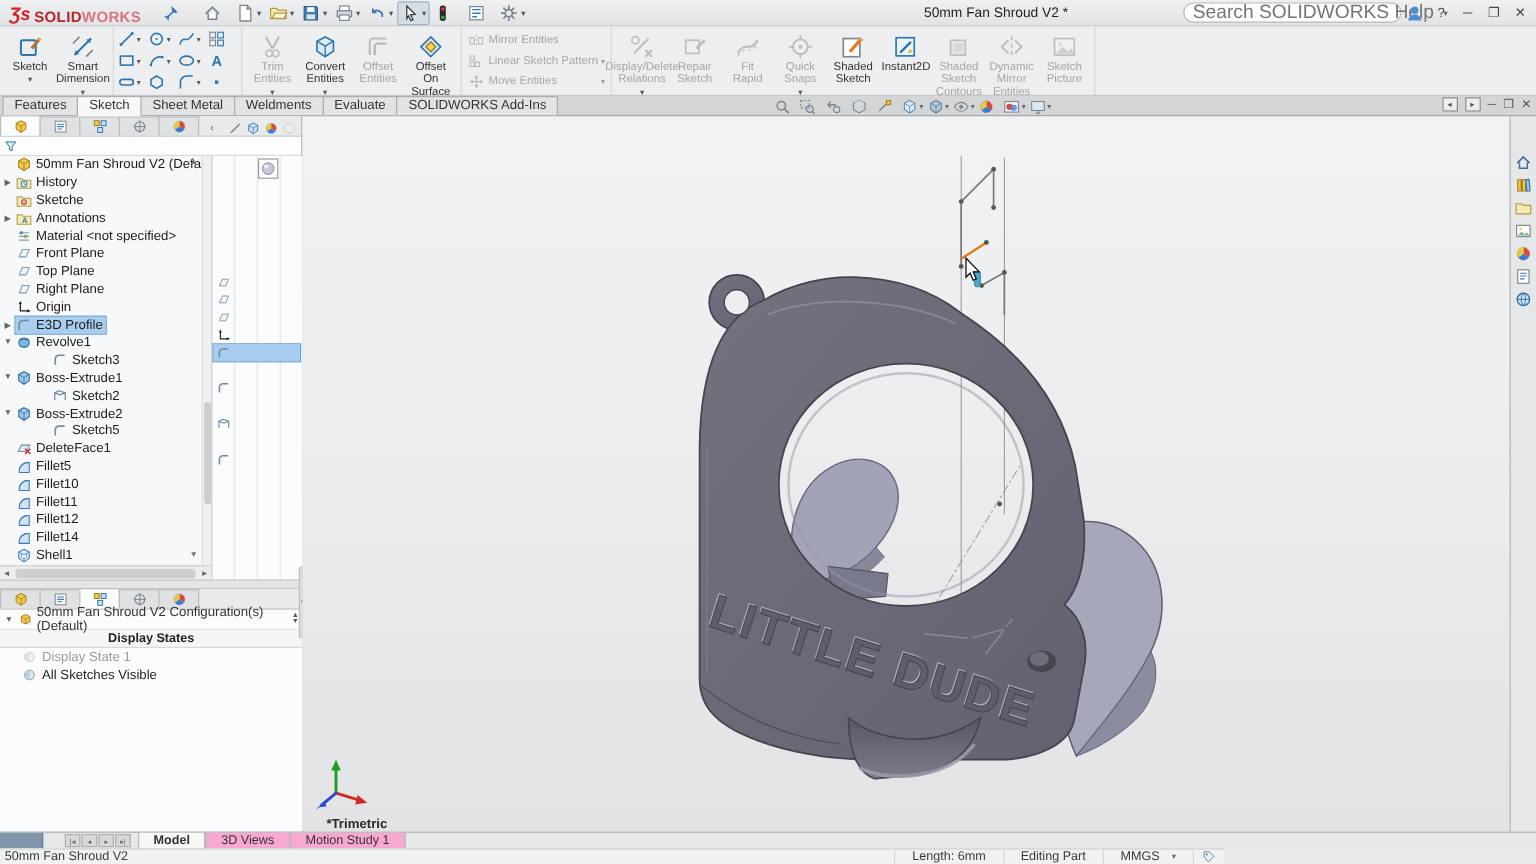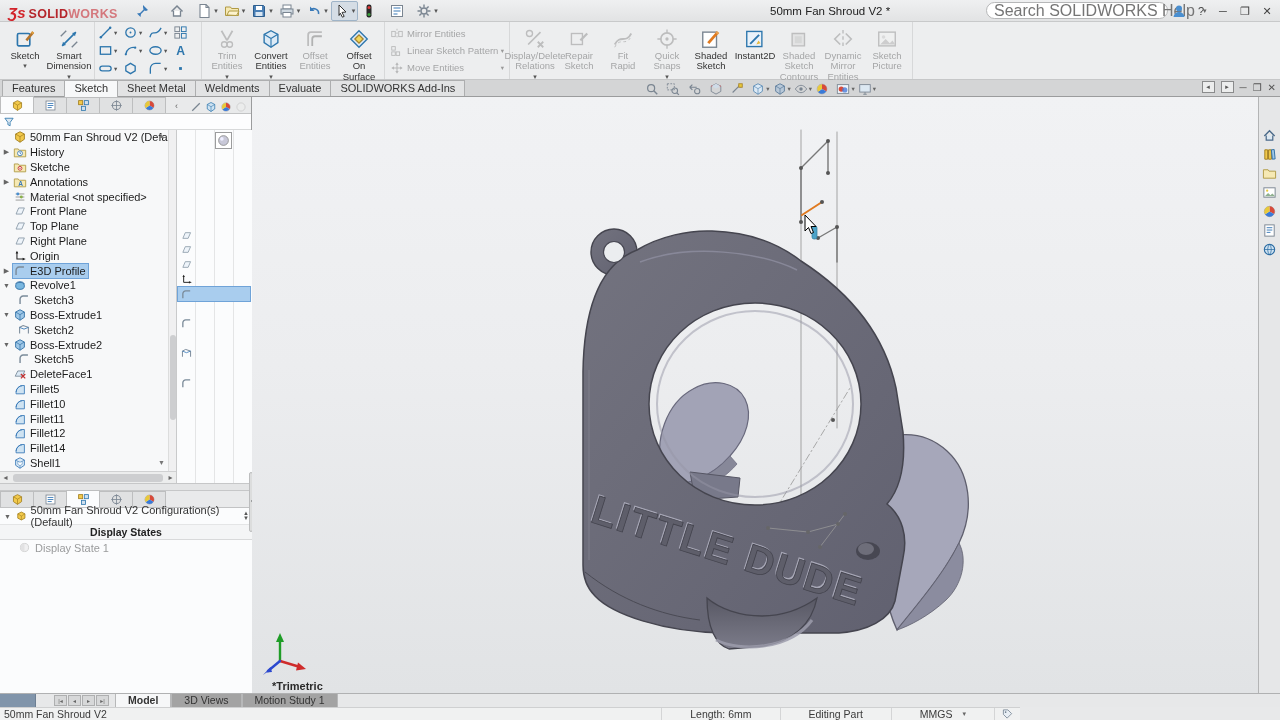--- a/index.html
+++ b/index.html
@@ -71,21 +71,21 @@
   .dp-head .dicon{width:12px;height:12px;display:inline-block}
   #filter-row{height:16px;background:#fdfdfe;border-bottom:1px solid #d8d9da;display:flex;align-items:center;padding-left:3px}
   #filter-row .ficon{width:12px;height:12px}
   #tree{position:absolute;top:33px;left:0;width:168px;height:341px;overflow:hidden;background:#f7f8f9}
   .trow{display:flex;align-items:center;height:14.8px;white-space:nowrap}
   .trow .exp{width:13px;text-align:center;font-size:7px;color:#666;flex:none}
   .trow.exp-right .exp::before{content:"▶"}
   .trow.exp-down .exp::before{content:"▼"}
   .trow .ticon{width:14px;height:14px;flex:none;margin-right:3px}
   .trow .tlabel{font-size:11px;color:#1c1c1c}
-  .trow.lvl1{padding-left:4px}
+  .trow.lvl1{padding-left:30px}
   .trow.selected .selwrap{background:#a9cdee;outline:1px solid #6fa3d8}
   .selwrap{display:flex;align-items:center;padding:0 2px 0 0}
   #vscroll{position:absolute;top:33px;left:168px;width:8px;height:341px;background:#f0f0f1;border-left:1px solid #dcdddd}
   #vthumb{position:absolute;top:205px;left:0.5px;width:6px;height:85px;background:#cdced0;border-radius:3px}
   .scroll-arrow{position:absolute;font-size:7px;color:#777;left:158px}
   #hscroll{position:absolute;top:374px;left:0;width:176px;height:12px;background:#eceded;border-top:1px solid #d0d1d2;display:flex;align-items:center}
   #hscroll .sbtn{width:11px;text-align:center;font-size:8px;color:#666}
   #hthumb{height:8px;background:#cdced0;border-radius:3px;flex:1;margin:0 2px}
   
   #dpane{position:absolute;top:33px;left:176px;width:76px;height:353px;background:#fbfcfd;border-left:1px solid #c9cacb}
@@ -112,26 +112,26 @@
   #viewport svg{position:absolute;top:0;left:0;font-family:"Liberation Sans",sans-serif}
   
   #taskpane{position:absolute;top:97px;left:1258px;width:22px;height:596px;background:#e6e7e8;border-left:1px solid #b3b4b5;display:flex;flex-direction:column;align-items:center;padding-top:30px;gap:3px}
   .tp{width:17px;height:16px;display:flex;align-items:center;justify-content:center}
   .tp .tpicon{width:15px;height:15px;display:inline-block}
   
   #doctabrow{position:absolute;top:693px;left:0;width:1280px;height:14px;background:#e7e8e9;border-top:1px solid #b0b1b2;display:flex;align-items:center}
   #corner-block{width:36px;height:13px;background:#8195ab;border-right:1px solid #6d7f93}
   .navbtns{display:flex;gap:1px;margin-left:18px;margin-right:6px}
   .navbtn{width:13px;height:11px;background:#d7d8d9;border:1px solid #aeafb0;font-size:6px;color:#666;display:flex;align-items:center;justify-content:center}
-  .dtab{padding:0 12px;height:13px;line-height:13px;font-size:10.5px;color:#333;background:#a3a3a3;border-right:1px solid #b7b8b9;border-left:1px solid #b7b8b9}
+  .dtab{padding:0 12px;height:13px;line-height:13px;font-size:10.5px;color:#333;background:#f9a8d4;border-right:1px solid #b7b8b9;border-left:1px solid #b7b8b9}
   .dtab.active{background:#f6f7f8;font-weight:bold}
   #statusbar{position:absolute;top:707px;left:0;width:1020px;height:13px;background:#f0f1f1;border-top:1px solid #cfd0d1;display:flex;align-items:center;font-size:10.5px;color:#3a3a3a}
   #statusbar .sleft{padding-left:4px}
   #statusbar .sright{margin-left:auto;display:flex;align-items:center;height:100%}
-  .sseg{padding:0 28px;border-left:1px solid #d4d5d6;height:100%;display:flex;align-items:center}
+  .sseg{padding:0 14px;border-left:1px solid #d4d5d6;height:100%;display:flex;align-items:center}
   .sseg .caret{font-size:7px;color:#666;margin-left:10px}
   .sseg .sicon{width:13px;height:12px;display:inline-block}
   .caret{font-style:normal}
 </style>
 </head>
 <body>
 
 <div id="titlebar">
   <div id="logo">
     <span class="ds">Ʒs</span>
@@ -1008,20 +1008,27 @@
     </div>
     <div class="sec-head">Display States</div>
     <div id="ds-list">
 
     <div class="ds-row dim">
           <span class="ticon"><svg viewBox="0 0 16 16" width="100%" height="100%" fill="none">
               <circle cx="8" cy="8" r="5" fill="#dbe8f2" stroke="#8a9aa8"></circle>
               <path d="M8 3a5 5 0 0 0 0 10z" fill="#b8cede"></path>
             </svg></span>
           <span class="tlabel">Display State 1</span>
+        </div>
+        <div class="ds-row">
+          <span class="ticon"><svg viewBox="0 0 16 16" width="100%" height="100%" fill="none">
+              <circle cx="8" cy="8" r="5" fill="#dbe8f2" stroke="#8a9aa8"></circle>
+              <path d="M8 3a5 5 0 0 0 0 10z" fill="#b8cede"></path>
+            </svg></span>
+          <span class="tlabel">All Sketches Visible</span>
         </div>
       </div>
   </div>
   <div id="grip"></div>
 </div>
 
 <div id="viewport">
   <svg width="1006" height="596" viewBox="252 97 1006 596">
     <defs>
       <linearGradient id="gBody" x1="0" y1="0" x2="1" y2="1">

